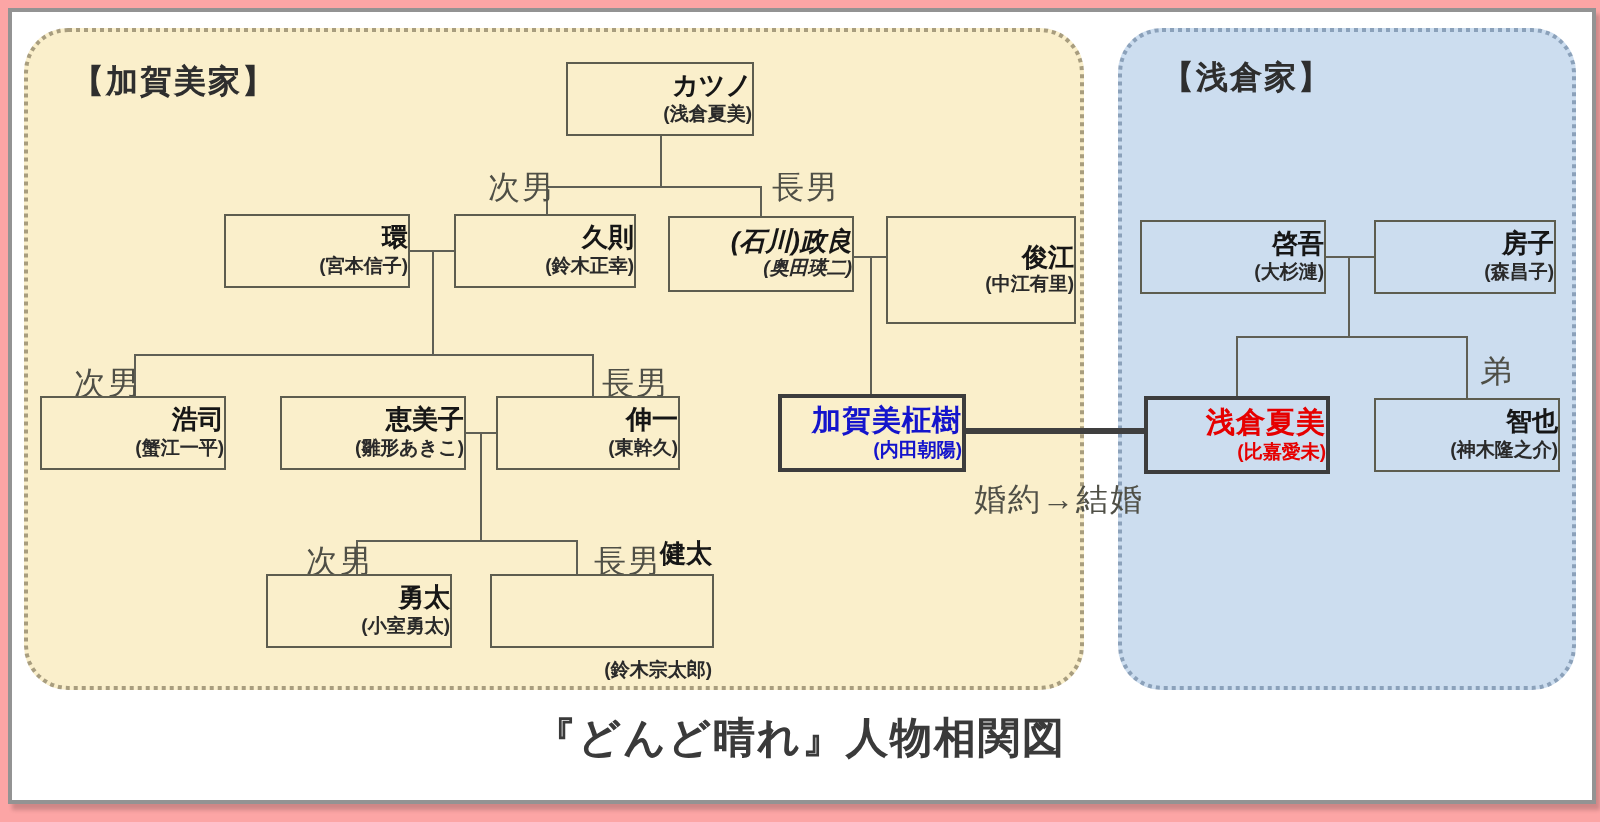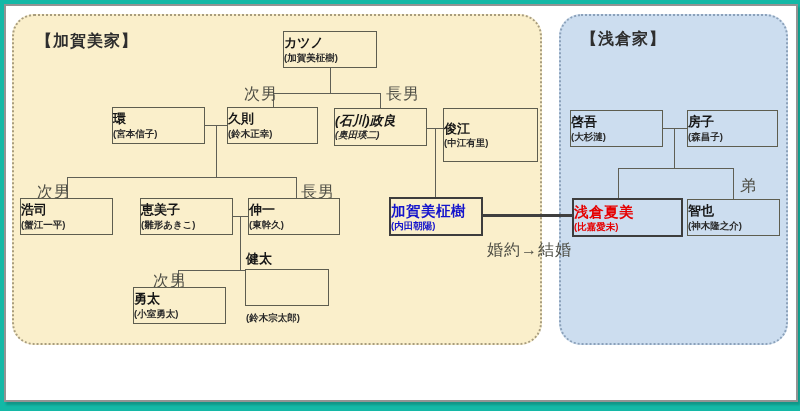--- a/index.html
+++ b/index.html
@@ -1,27 +1,27 @@
 <!DOCTYPE html>
 <html><head>
 <meta charset="utf-8">
 <style>
   html,body{margin:0;padding:0;background:#fff;}
   .canvas{position:relative;width:800px;height:411px;overflow:hidden;
-          font-family:"Liberation Sans",sans-serif;background:#14b8a6;}
+          font-family:"Liberation Sans",sans-serif;background:#fca5a5;}
   .frame{position:absolute;left:4px;top:4px;width:790px;height:394px;
          border:2px solid #939393;background:#fff;box-shadow:2px 3px 2px rgba(0,0,0,.18);}
   .panel{position:absolute;border-radius:22px;box-sizing:border-box;}
   .panel.kagami{left:12px;top:14px;width:530px;height:331px;background:#faefcb;border:2px dotted #a89d7e;}
   .panel.asakura{left:559px;top:14px;width:229px;height:331px;background:#ccddef;border:2px dotted #8ba1ba;}
   .family-title{position:absolute;font-size:16px;font-weight:bold;color:#2e2e2e;letter-spacing:1px;}
   .line{position:absolute;background:#5f5f55;}
   .line.thick{background:#3f3f3f;}
   .pbox{position:absolute;box-sizing:border-box;border:1.5px solid #5d5d4f;
-        display:flex;flex-direction:column;align-items:flex-start;justify-content:center;
+        display:flex;flex-direction:column;align-items:flex-end;justify-content:center;
         text-align:center;line-height:1.25;}
   .pbox.on-cream{background:#faefcb;}
   .pbox.on-blue{background:#ccddef;}
   .pbox.special{border:2.5px solid #3d3d3d;}
   .pname{font-size:13px;font-weight:bold;color:#161616;}
   .pactor{font-size:9.5px;font-weight:bold;color:#2a2a2a;}
   .special .pname{font-size:14.5px;letter-spacing:.5px;}
   .accent-blue .pname,.accent-blue .pactor{color:#1414cc;}
   .accent-red .pname,.accent-red .pactor{color:#e60000;}
   .rel-label{position:absolute;font-size:16px;color:#4f4f46;letter-spacing:1px;}
@@ -67,21 +67,21 @@
   <div class="rel-label" style="left:386px;top:84px;">長男</div>
   <div class="rel-label" style="left:37px;top:182px;">次男</div>
   <div class="rel-label" style="left:301px;top:182px;">長男</div>
   <div class="rel-label" style="left:153px;top:271px;">次男</div>
   <div class="rel-label" style="left:297px;top:271px;">長男</div>
   <div class="rel-label" style="left:740px;top:176px;">弟</div>
   <div class="rel-label" style="left:487px;top:220px;margin-top:20px;">婚約→結婚</div>
 
   <div class="pbox on-cream" style="left:283px;top:31px;width:94px;height:37px;">
     <div class="pname">カツノ</div>
-    <div class="pactor">(加賀美柾樹)</div>
+    <div class="pactor">(浅倉夏美)</div>
   </div>
   <div class="pbox on-cream" style="left:112px;top:107px;width:93px;height:37px;">
     <div class="pname">環</div>
     <div class="pactor">(宮本信子)</div>
   </div>
   <div class="pbox on-cream" style="left:227px;top:107px;width:91px;height:37px;">
     <div class="pname">久則</div>
     <div class="pactor">(鈴木正幸)</div>
   </div>
   <div class="pbox on-cream" style="left:334px;top:108px;width:93px;height:38px;font-style:italic;">
@@ -105,35 +105,36 @@
     <div class="pactor">(東幹久)</div>
   </div>
   <div class="pbox on-cream special accent-blue" style="left:389px;top:197px;width:94px;height:39px;">
     <div class="pname">加賀美柾樹</div>
     <div class="pactor">(内田朝陽)</div>
   </div>
   <div class="pbox on-cream" style="left:133px;top:287px;width:93px;height:37px;">
     <div class="pname">勇太</div>
     <div class="pactor">(小室勇太)</div>
   </div>
-  <div class="pbox on-cream" style="left:245px;top:269px;width:84px;height:37px;gap:45px;">
+  <div class="pbox on-cream" style="left:245px;top:287px;width:112px;height:37px;gap:45px;">
     <div class="pname">健太</div>
     <div class="pactor">(鈴木宗太郎)</div>
   </div>
 
   <div class="pbox on-blue" style="left:570px;top:110px;width:93px;height:37px;">
     <div class="pname">啓吾</div>
     <div class="pactor">(大杉漣)</div>
   </div>
   <div class="pbox on-blue" style="left:687px;top:110px;width:91px;height:37px;">
     <div class="pname">房子</div>
     <div class="pactor">(森昌子)</div>
   </div>
-  <div class="pbox on-blue special accent-red" style="left:572px;top:198px;width:111px;height:39px;">
+  <div class="pbox on-blue special accent-red" style="left:572px;top:198px;width:93px;height:39px;">
     <div class="pname">浅倉夏美</div>
     <div class="pactor">(比嘉愛未)</div>
   </div>
   <div class="pbox on-blue" style="left:687px;top:199px;width:93px;height:37px;">
     <div class="pname">智也</div>
     <div class="pactor">(神木隆之介)</div>
   </div>
 
+  <div class="page-title">『どんど晴れ』人物相関図</div>
 </div>
 
 </body></html>

